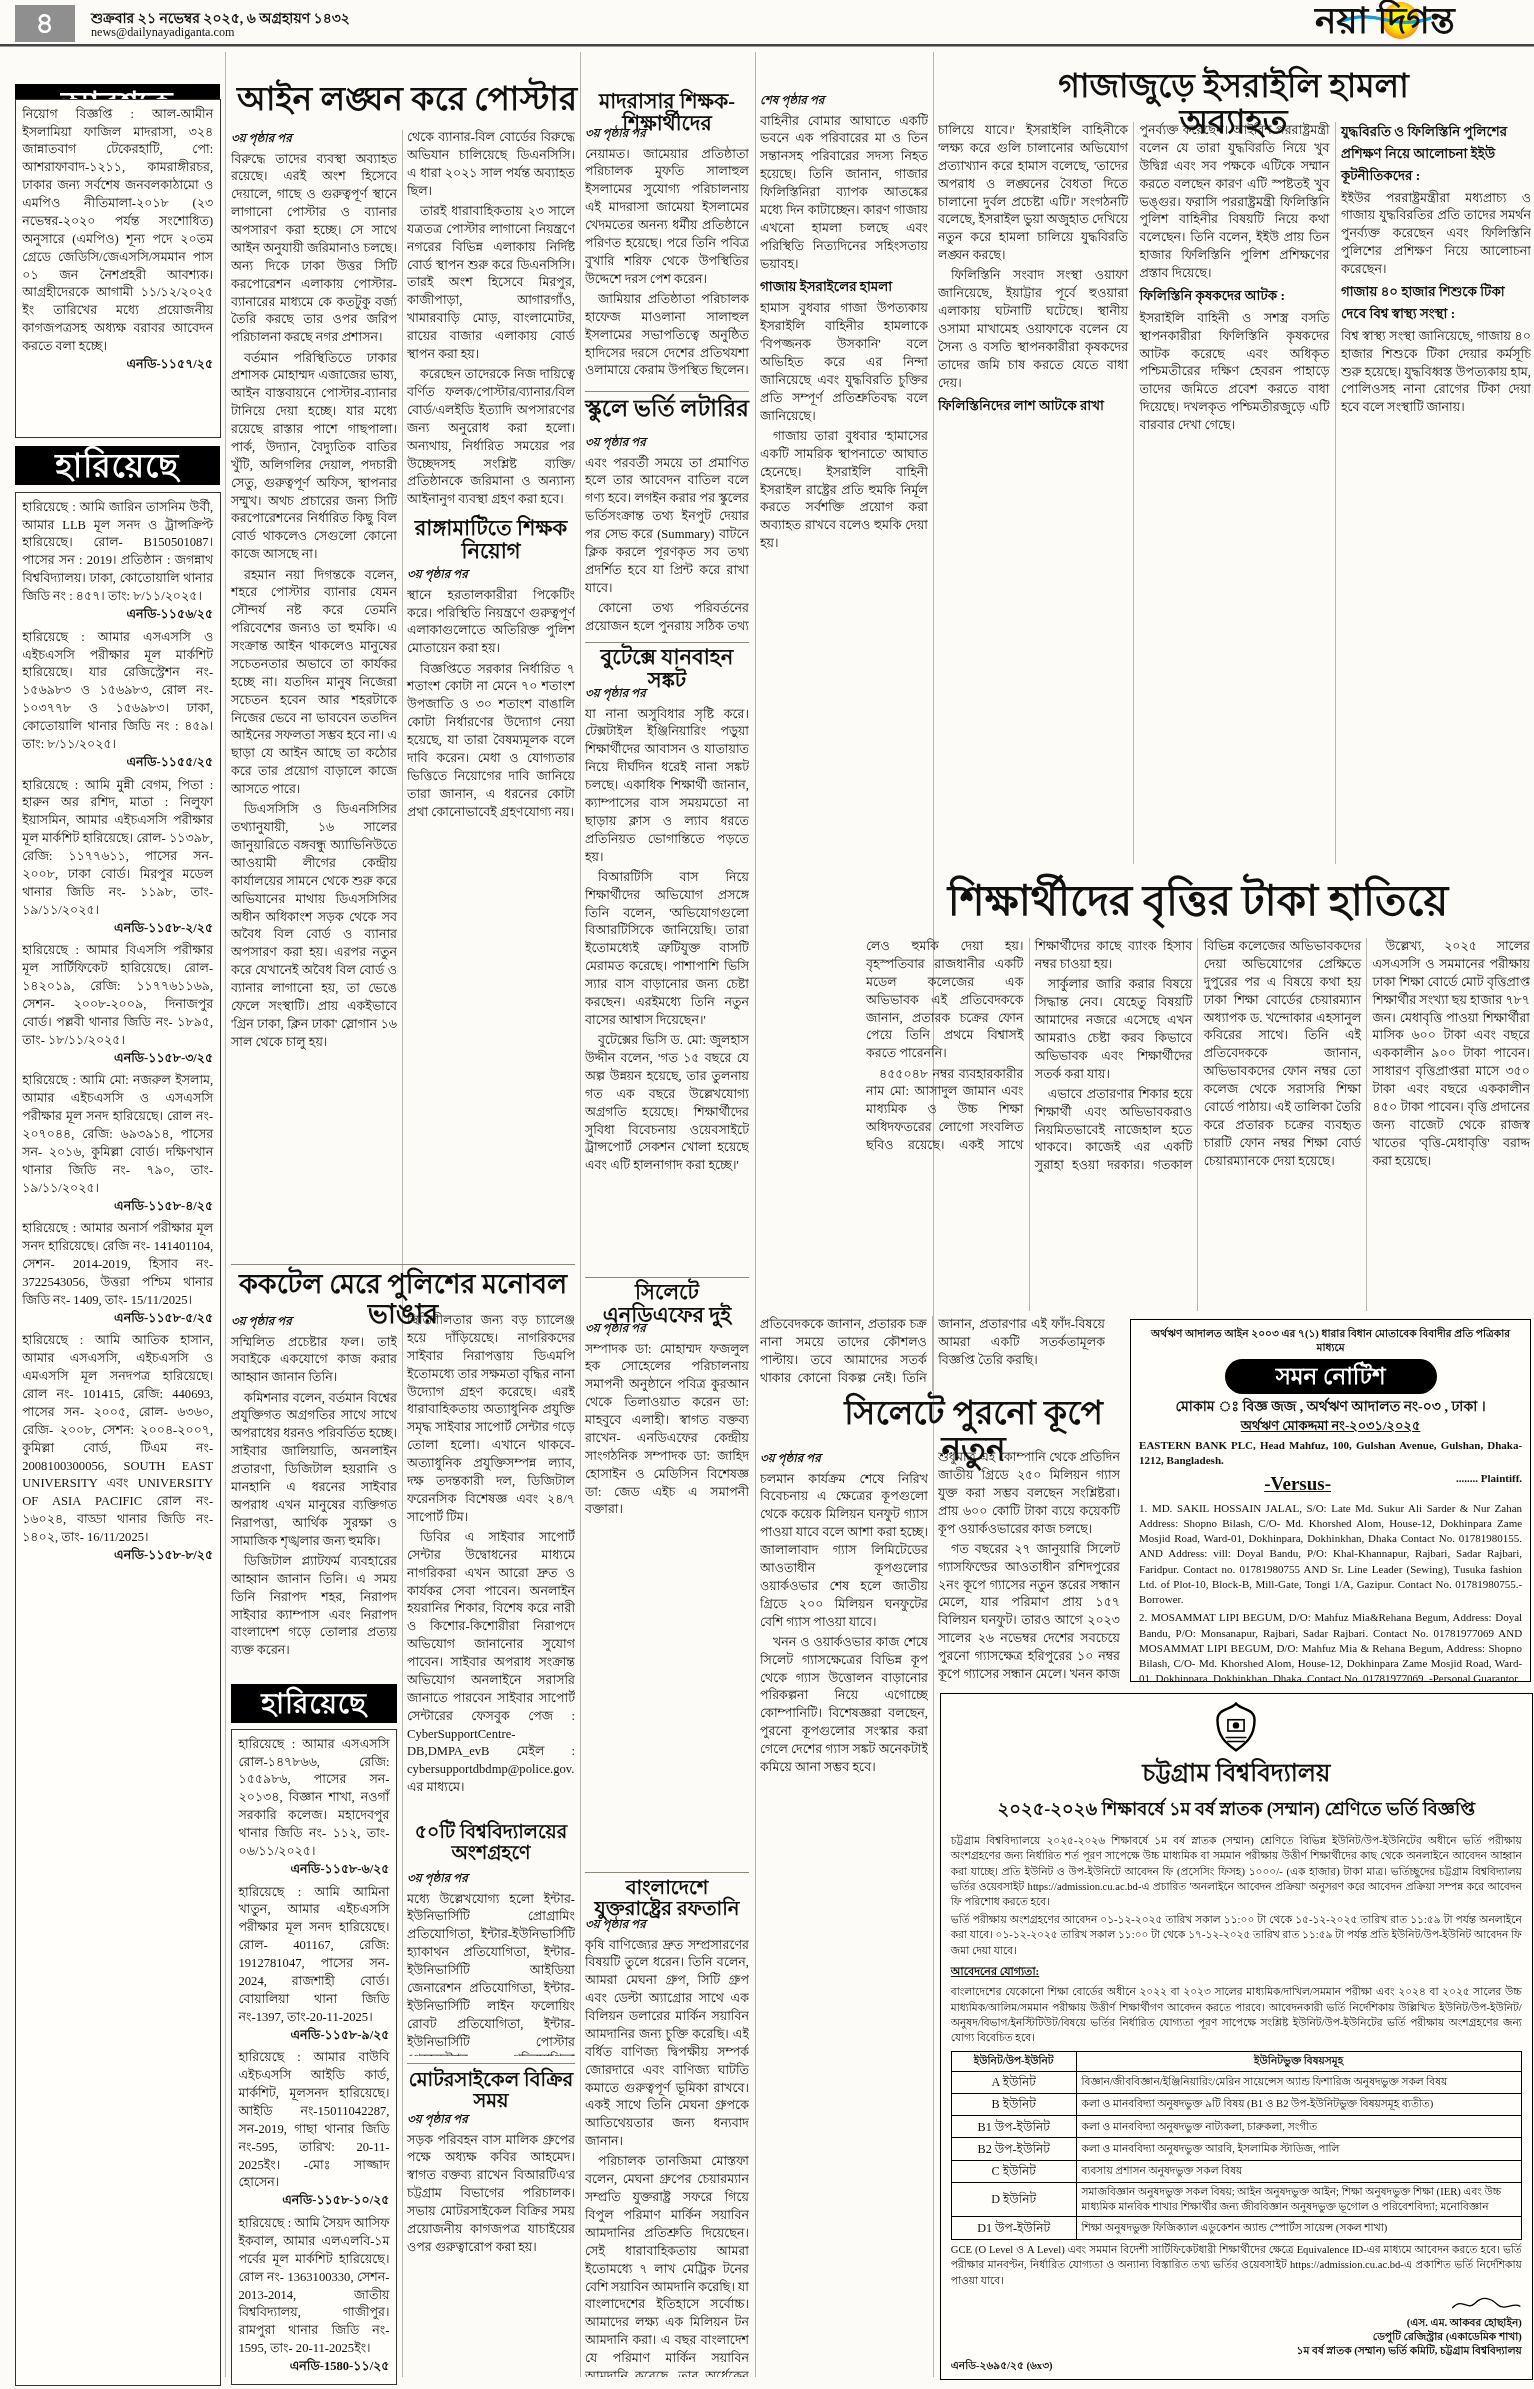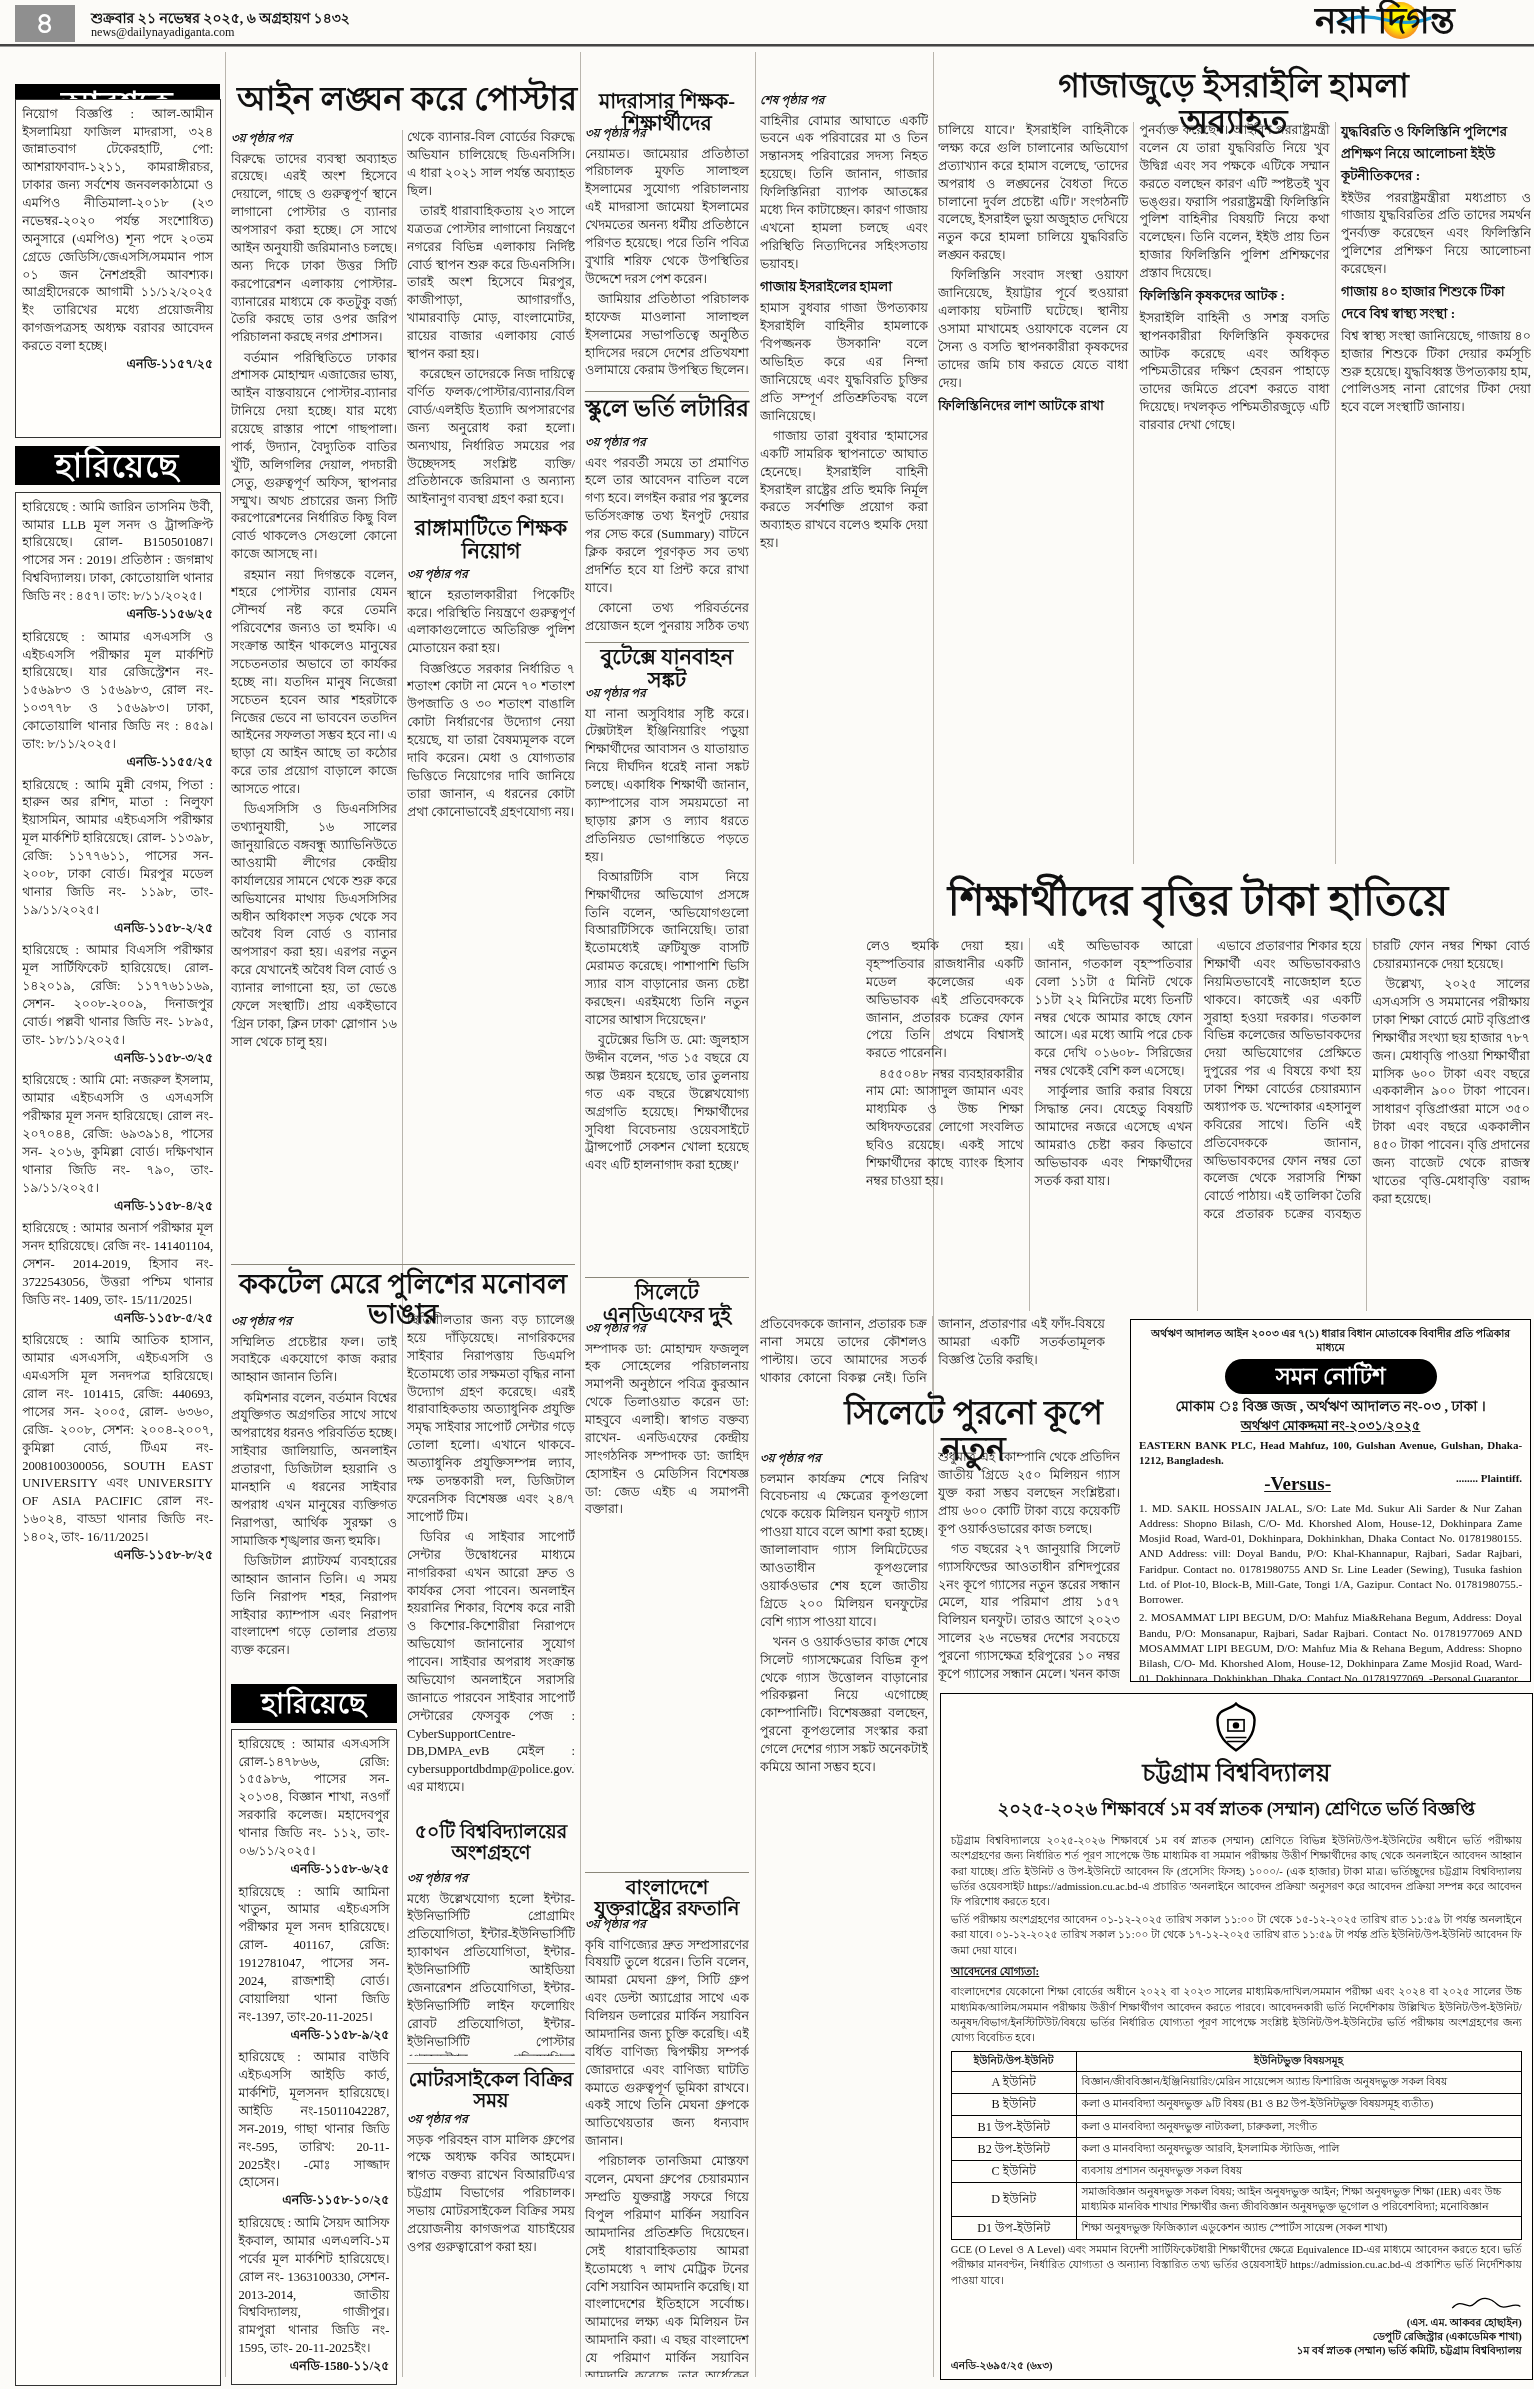--- a/index.html
+++ b/index.html
@@ -280,21 +280,20 @@
   <div>
       <p class="para">বিশ্ব স্বাস্থ্য সংস্থা জানিয়েছে, গাজায় ৪০ হাজার শিশুকে টিকা দেয়ার কর্মসূচি শুরু হয়েছে। যুদ্ধবিধ্বস্ত উপত্যকায় হাম, পোলিওসহ নানা রোগের টিকা দেয়া হবে বলে সংস্থাটি জানায়।</p>
     </div>
 </div>
 
 <h1 class="abs hl" style="left:866px;top:878px;width:664px;font-size:42px;margin:0;">শিক্ষার্থীদের বৃত্তির টাকা হাতিয়ে</h1>
 <div class="abs bodycol cols4" style="left:866px;top:938px;width:664px;height:373px;">
   <div>
       <p class="para">লেও হুমকি দেয়া হয়। বৃহস্পতিবার রাজধানীর একটি মডেল কলেজের এক অভিভাবক এই প্রতিবেদককে জানান, প্রতারক চক্রের ফোন পেয়ে তিনি প্রথমে বিশ্বাসই করতে পারেননি।</p>
       <p class="para">৪৫৫০৪৮ নম্বর ব্যবহারকারীর নাম মো: আসাদুল জামান এবং মাধ্যমিক ও উচ্চ শিক্ষা অধিদফতরের লোগো সংবলিত ছবিও রয়েছে। একই সাথে শিক্ষার্থীদের কাছে ব্যাংক হিসাব নম্বর চাওয়া হয়।</p>
-      <p class="para">এই অভিভাবক আরো জানান, গতকাল বৃহস্পতিবার বেলা ১১টা ৫ মিনিট থেকে ১১টা ২২ মিনিটের মধ্যে তিনটি নম্বর থেকে আমার কাছে ফোন আসে। এর মধ্যে আমি পরে চেক করে দেখি ০১৬০৮- সিরিজের নম্বর থেকেই বেশি কল এসেছে।</p>
       <p class="para">সার্কুলার জারি করার বিষয়ে সিদ্ধান্ত নেব। যেহেতু বিষয়টি আমাদের নজরে এসেছে এখন আমরাও চেষ্টা করব কিভাবে অভিভাবক এবং শিক্ষার্থীদের সতর্ক করা যায়।</p>
       <p class="para">এভাবে প্রতারণার শিকার হয়ে শিক্ষার্থী এবং অভিভাবকরাও নিয়মিতভাবেই নাজেহাল হতে থাকবে। কাজেই এর একটি সুরাহা হওয়া দরকার। গতকাল বিভিন্ন কলেজের অভিভাবকদের দেয়া অভিযোগের প্রেক্ষিতে দুপুরের পর এ বিষয়ে কথা হয় ঢাকা শিক্ষা বোর্ডের চেয়ারম্যান অধ্যাপক ড. খন্দোকার এহসানুল কবিরের সাথে। তিনি এই প্রতিবেদককে জানান, অভিভাবকদের ফোন নম্বর তো কলেজ থেকে সরাসরি শিক্ষা বোর্ডে পাঠায়। এই তালিকা তৈরি করে প্রতারক চক্রের ব্যবহৃত চারটি ফোন নম্বর শিক্ষা বোর্ড চেয়ারম্যানকে দেয়া হয়েছে।</p>
       <p class="para">উল্লেখ্য, ২০২৫ সালের এসএসসি ও সমমানের পরীক্ষায় ঢাকা শিক্ষা বোর্ডে মোট বৃত্তিপ্রাপ্ত শিক্ষার্থীর সংখ্যা ছয় হাজার ৭৮৭ জন। মেধাবৃত্তি পাওয়া শিক্ষার্থীরা মাসিক ৬০০ টাকা এবং বছরে এককালীন ৯০০ টাকা পাবেন। সাধারণ বৃত্তিপ্রাপ্তরা মাসে ৩৫০ টাকা এবং বছরে এককালীন ৪৫০ টাকা পাবেন। বৃত্তি প্রদানের জন্য বাজেট থেকে রাজস্ব খাতের 'বৃত্তি-মেধাবৃত্তি' বরাদ্দ করা হয়েছে।</p>
     </div>
 </div>
 <div class="abs bodycol cols2" style="left:760px;top:1316px;width:345px;height:75px;">
   <div>
       <p class="para">প্রতিবেদককে জানান, প্রতারক চক্র নানা সময়ে তাদের কৌশলও পাল্টায়। তবে আমাদের সতর্ক থাকার কোনো বিকল্প নেই। তিনি জানান, প্রতারণার এই ফাঁদ-বিষয়ে আমরা একটি সতর্কতামূলক বিজ্ঞপ্তি তৈরি করছি।</p>
     </div>
 </div>

